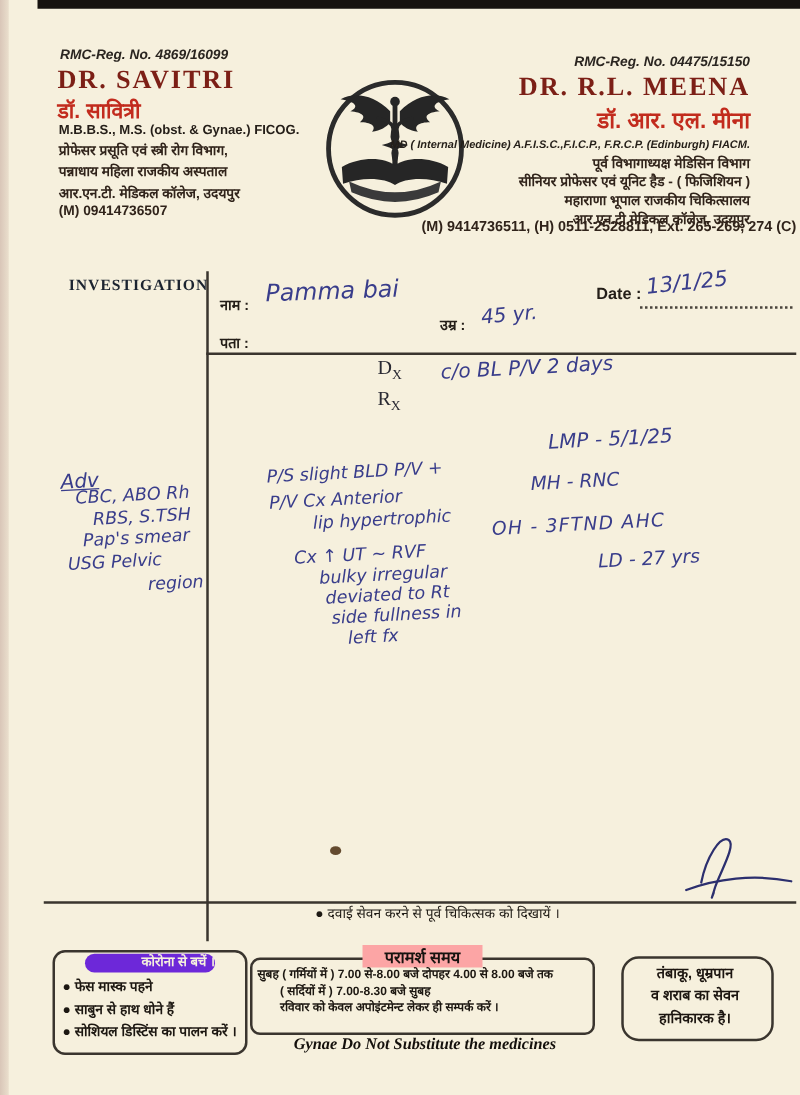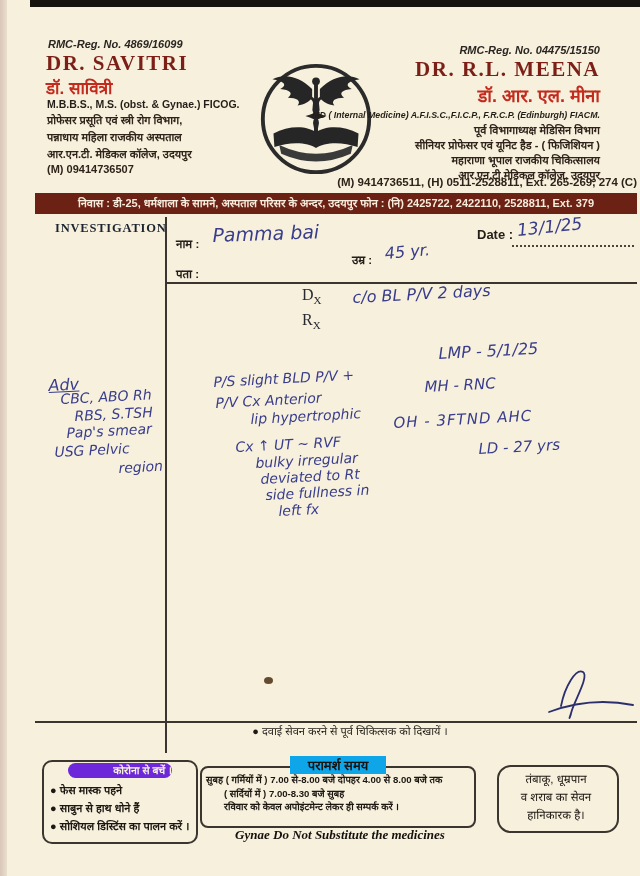--- a/index.html
+++ b/index.html
@@ -40,31 +40,31 @@
   
   .bullets{left:170px;top:724px;width:360px;text-align:center;}
   .bullets div{font-weight:normal;font-size:11px;line-height:15px;color:#1e1a14;}
   .rbox{border:2px solid #3a352e;border-radius:10px;background:transparent;}
   .corona{left:42px;top:760px;width:152px;height:80px;}
   .corona-pill{left:68px;top:763px;width:104px;height:15px;background:#6d28d9;color:#f6f0dd;
                border-radius:8px;font-weight:bold;font-size:10.5px;text-align:right;line-height:15px;}
   .corona-items{left:50px;top:781px;width:142px;}
   .corona-items div{font-weight:bold;font-size:11px;line-height:18px;color:#1c1711;white-space:nowrap;}
   .timing{left:200px;top:766px;width:272px;height:58px;border-radius:8px;}
-  .timing-title{left:290px;top:756px;width:96px;background:#0ea5e9;text-align:center;
+  .timing-title{left:290px;top:756px;width:96px;background:#fca5a5;text-align:center;
                 font-weight:bold;font-size:13px;color:#171310;}
   .timing-body{left:206px;top:773px;width:262px;}
   .timing-body div{font-weight:bold;font-size:9.6px;line-height:13.5px;color:#1c1711;white-space:nowrap;}
   .t-ind{padding-left:18px;}
   .nosub{left:210px;top:827px;width:260px;text-align:center;
          font-family:"Liberation Serif","DejaVu Serif",serif;font-weight:bold;font-style:italic;
          font-size:13px;color:#14100c;}
   .tobacco{left:497px;top:765px;width:118px;height:64px;border-radius:14px;}
   .tobacco-lines{left:497px;top:770px;width:118px;text-align:center;}
-  .tobacco-lines div{font-weight:normal;font-size:11.5px;line-height:18px;color:#1c1510;text-align:center;}
+  .tobacco-lines div{font-weight:bold;font-size:11.5px;line-height:18px;color:#1c1510;text-align:center;}
 </style>
 </head>
 <body>
 
 <div id="paper">
 
   <div class="abs edge-top"></div>
   <div class="abs edge-left"></div>
   <div class="abs stain"></div>
 
@@ -101,21 +101,20 @@
     <div class="dr-en nw" style="margin-top:1px;">DR. R.L. MEENA</div>
     <div class="dr-hi nw" style="font-size:18px;margin-top:1px;">डॉ. आर. एल. मीना</div>
     <div class="deg-r nw" style="margin-top:3px;">MD ( Internal Medicine) A.F.I.S.C.,F.I.C.P., F.R.C.P. (Edinburgh) FIACM.</div>
     <div class="hline-txt nw" style="margin-top:2px;">पूर्व विभागाध्यक्ष मेडिसिन विभाग</div>
     <div class="hline-txt nw">सीनियर प्रोफेसर एवं यूनिट हैड - ( फिजिशियन )</div>
     <div class="hline-txt nw">महाराणा भूपाल राजकीय चिकित्सालय</div>
     <div class="hline-txt nw">आर.एन.टी.मेडिकल कॉलेज, उदयपुर</div>
   </div>
   <div class="abs hline-txt nw" style="left:300px;top:176px;width:337px;text-align:right;font-size:11.5px;">(M) 9414736511, (H) 0511-2528811, Ext. 265-269, 274 (C)</div>
 
-  <div class="abs banner nw">निवास : डी-25, धर्मशाला के सामने, अस्पताल परिसर के अन्दर, उदयपुर फोन : (नि) 2425722, 2422110, 2528811, Ext. 379</div>
 
   <div class="abs investigation" style="left:55px;top:221px;">INVESTIGATION</div>
   <div class="abs vline"></div>
   <div class="abs hline1"></div>
   <div class="abs hline2"></div>
 
   <div class="abs flabel" style="left:176px;top:236px;">नाम :</div>
   <div class="abs hw" style="left:212px;top:224px;font-size:19px;transform:rotate(-2deg);">Pamma bai</div>
   <div class="abs datelabel" style="left:477px;top:227px;">Date :</div>
   <div class="abs dotline"></div>

